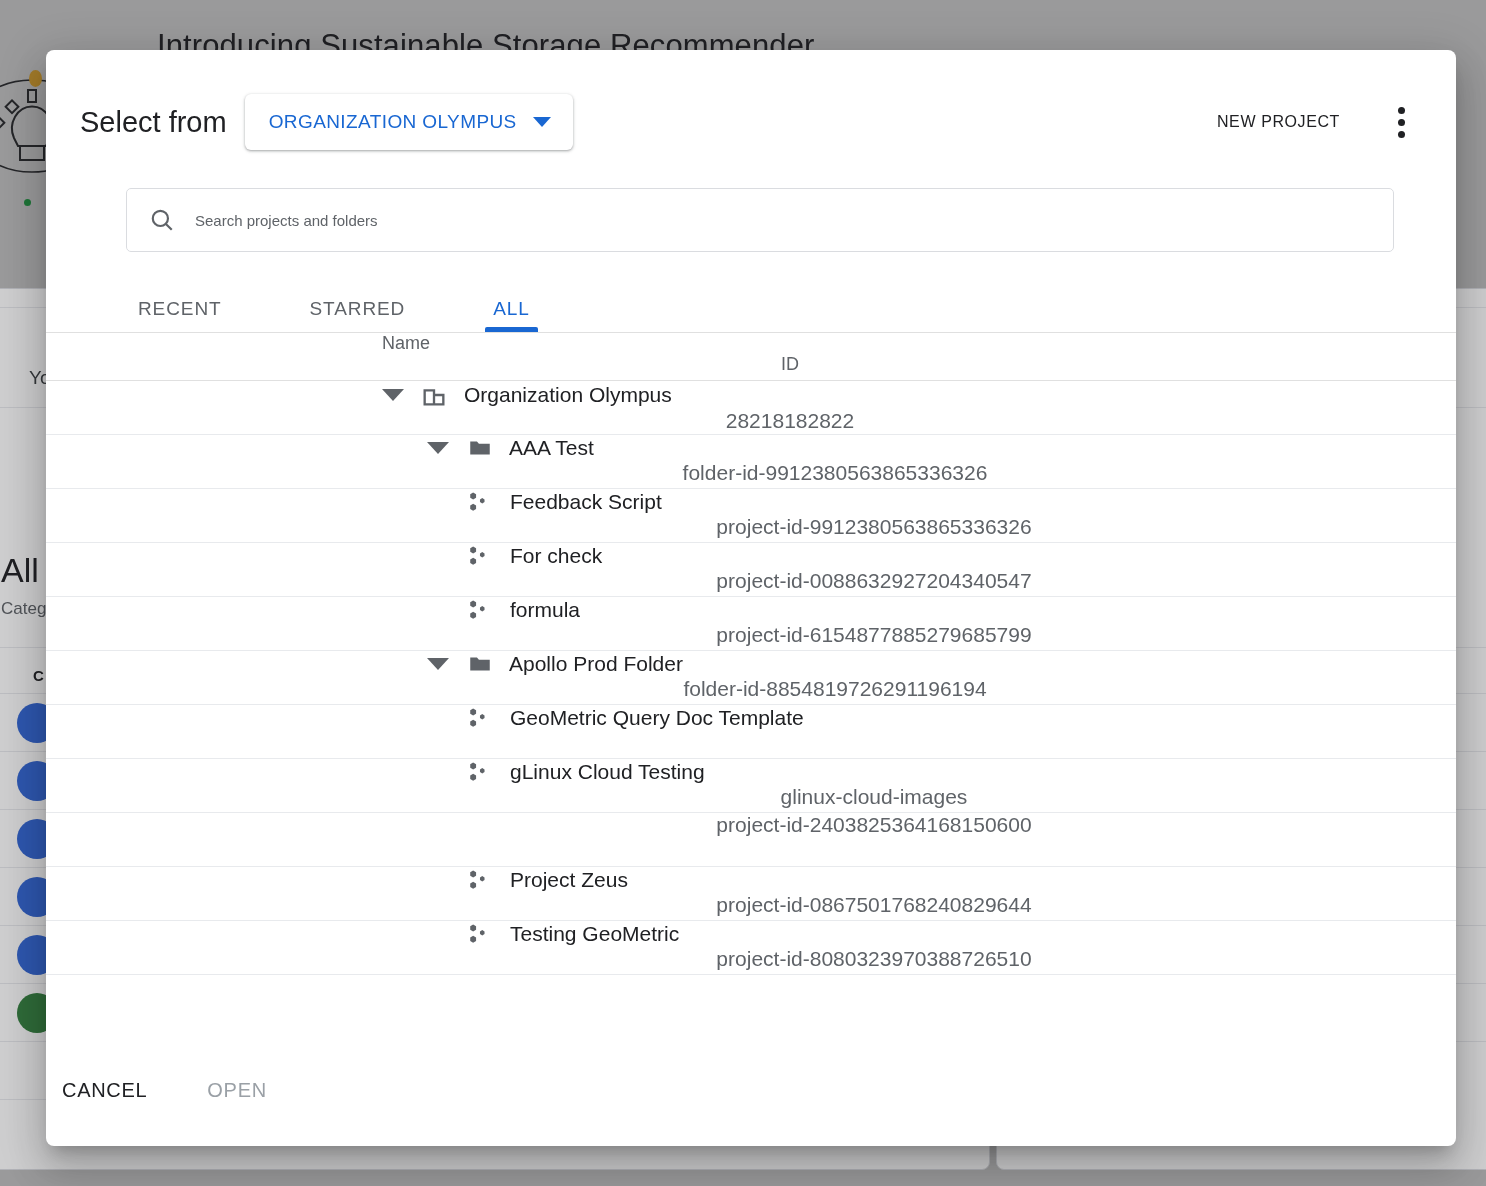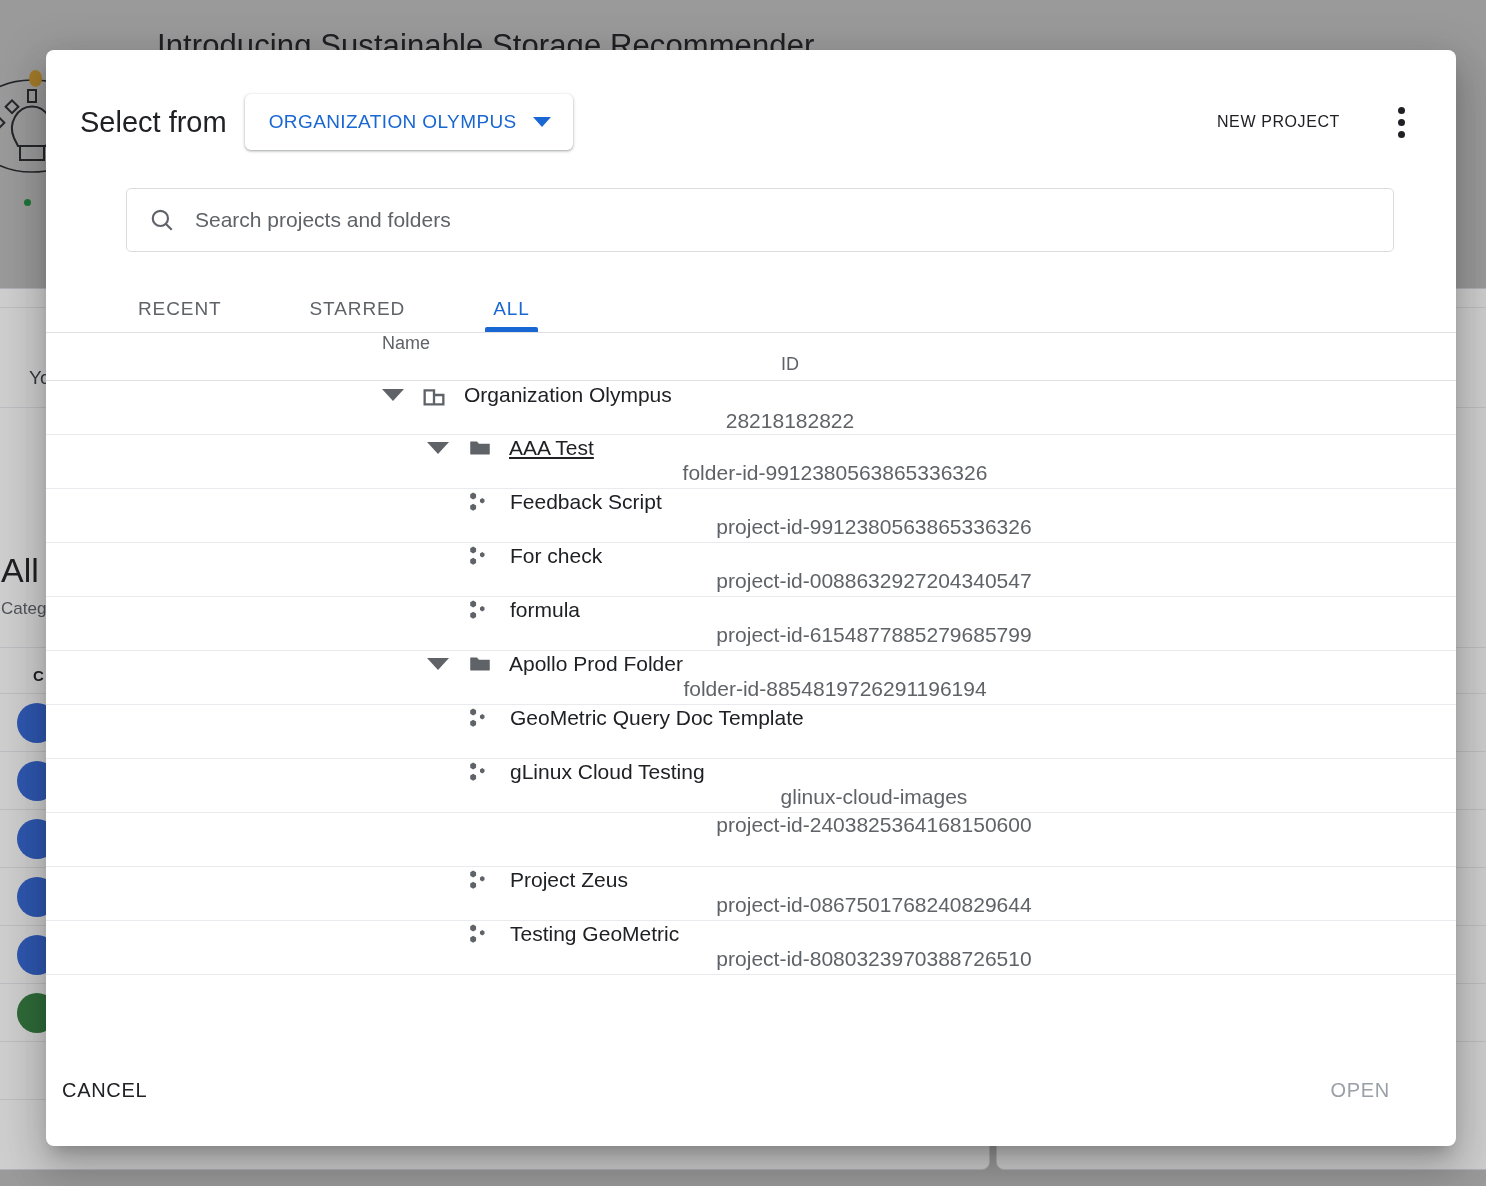--- a/index.html
+++ b/index.html
@@ -192,21 +192,21 @@
     display: flex;
     align-items: center;
     padding: 0 22px;
     box-sizing: border-box;
   }
   .search-input {
     border: none;
     outline: none;
     flex: 1;
     margin-left: 18px;
-    font-size: 21px;
+    font-size: 15px;
     color: #202124;
     font-family: inherit;
     background: transparent;
   }
   .search-input::placeholder { color: #5f6368; }
 
   
   .tabs {
     display: flex;
     margin: 36px 0 0 92px;
@@ -292,21 +292,21 @@
   
   .ind-0 { padding-left: 78px; }
   .ind-1 { padding-left: 168px; }
   .ind-2 { padding-left: 246px; }
 
   
   .dlg-footer {
     height: 112px;
     display: flex;
     align-items: center;
-    justify-content: space-between;
+    justify-content: flex-start;
     padding-right: 50px;
   }
   .foot-btn {
     font-size: 20px;
     font-weight: 500;
     letter-spacing: 0.7px;
     background: none;
     border: none;
     font-family: inherit;
     padding: 10px 16px;
@@ -441,21 +441,21 @@
     </div>
 
     <div class="tbl-row row-data ind-1">
       <div class="col-name">
         <span class="twisty"></span>
         <span class="ico" style="margin-left:18px;">
           <svg width="26" height="26" viewBox="0 0 24 24">
             <path fill="#5f6368" d="M3 6h6.2l1.8 2H21v10H3V6z"></path>
           </svg>
         </span>
-        <span class="name-txt" style="margin-left:16px;text-decoration:underline;">AAA Test</span>
+        <span class="name-txt" style="margin-left:16px;">AAA Test</span>
       </div>
       <div class="col-id">folder-id-9912380563865336326</div>
     </div>
 
     <div class="tbl-row row-data ind-2">
       <div class="col-name">
         <span class="ico">
           <svg width="26" height="26" viewBox="0 0 24 24">
             <polygon fill="#5f6368" points="6.6,3.2 9.3,4.8 9.3,8.0 6.6,9.6 3.9,8.0 3.9,4.8"></polygon>
             <polygon fill="#5f6368" points="6.6,13.6 9.3,15.2 9.3,18.4 6.6,20.0 3.9,18.4 3.9,15.2"></polygon>

